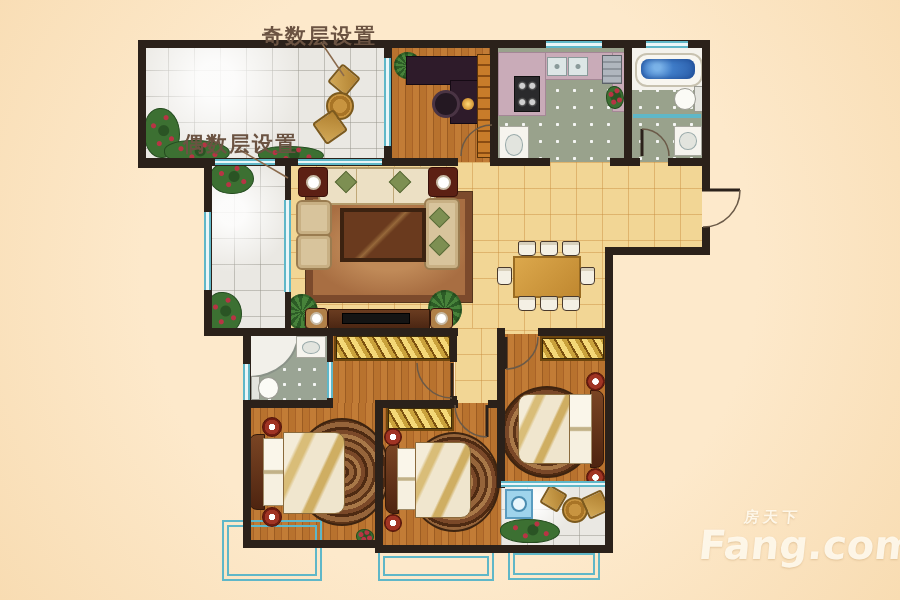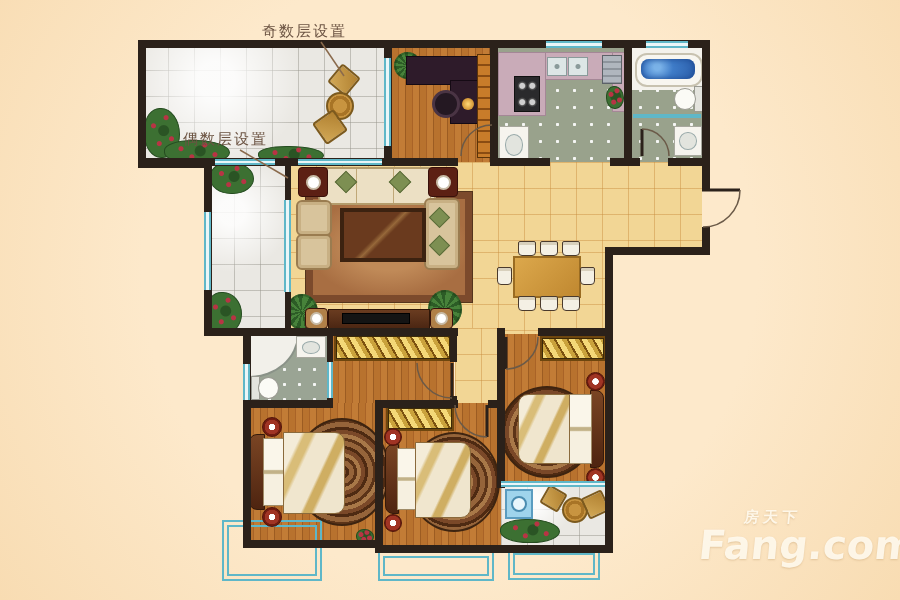--- a/index.html
+++ b/index.html
@@ -81,21 +81,21 @@
     radial-gradient(circle at 30% 74%,#d0d0d0 2.5px,#555 3.5px,transparent 5px),
     radial-gradient(circle at 72% 74%,#d0d0d0 2.5px,#555 3.5px,transparent 5px)}
   .fridge{background:repeating-linear-gradient(180deg,#b0b6be 0 5px,#8e949c 5px 7px);border:1px solid #5c6268}
   .counter{background:#c9abb8;border:1px solid #a48796}
   .shelf{background:repeating-linear-gradient(180deg,#c87c2a 0 9px,#8a4c12 9px 11px);border:1px solid #5c3408}
   .desk{background:#2e1b2a;border:1px solid #150a14}
   .ochair{border-radius:50%;background:#241822;border:3px solid #4a3444}
   .washer{background:#9fd4ec;border:2px solid #5a9cc0;display:flex;align-items:center;justify-content:center}
   .washer>div{width:12px;height:12px;border-radius:50%;background:#e8f6fc;border:2px solid #4a8cb0}
   
-  .note{position:absolute;z-index:60;color:#6b5342;font-size:15px;font-weight:normal;letter-spacing:2px}
+  .note{position:absolute;z-index:60;color:#6b5342;font-size:21px;font-weight:bold;letter-spacing:2px}
   #wm{position:absolute;left:700px;top:508px;z-index:60;color:rgba(255,250,238,.92);
     transform:skewX(-6deg);text-shadow:0 1px 2px rgba(180,140,90,.35)}
   #wm .cn{font-size:15px;font-weight:bold;letter-spacing:4px;margin-left:42px}
   #wm .en{font-size:40px;font-weight:bold;letter-spacing:0px;line-height:.9}
 </style>
 </head>
 <body>
 
 <div id="stage">
 

